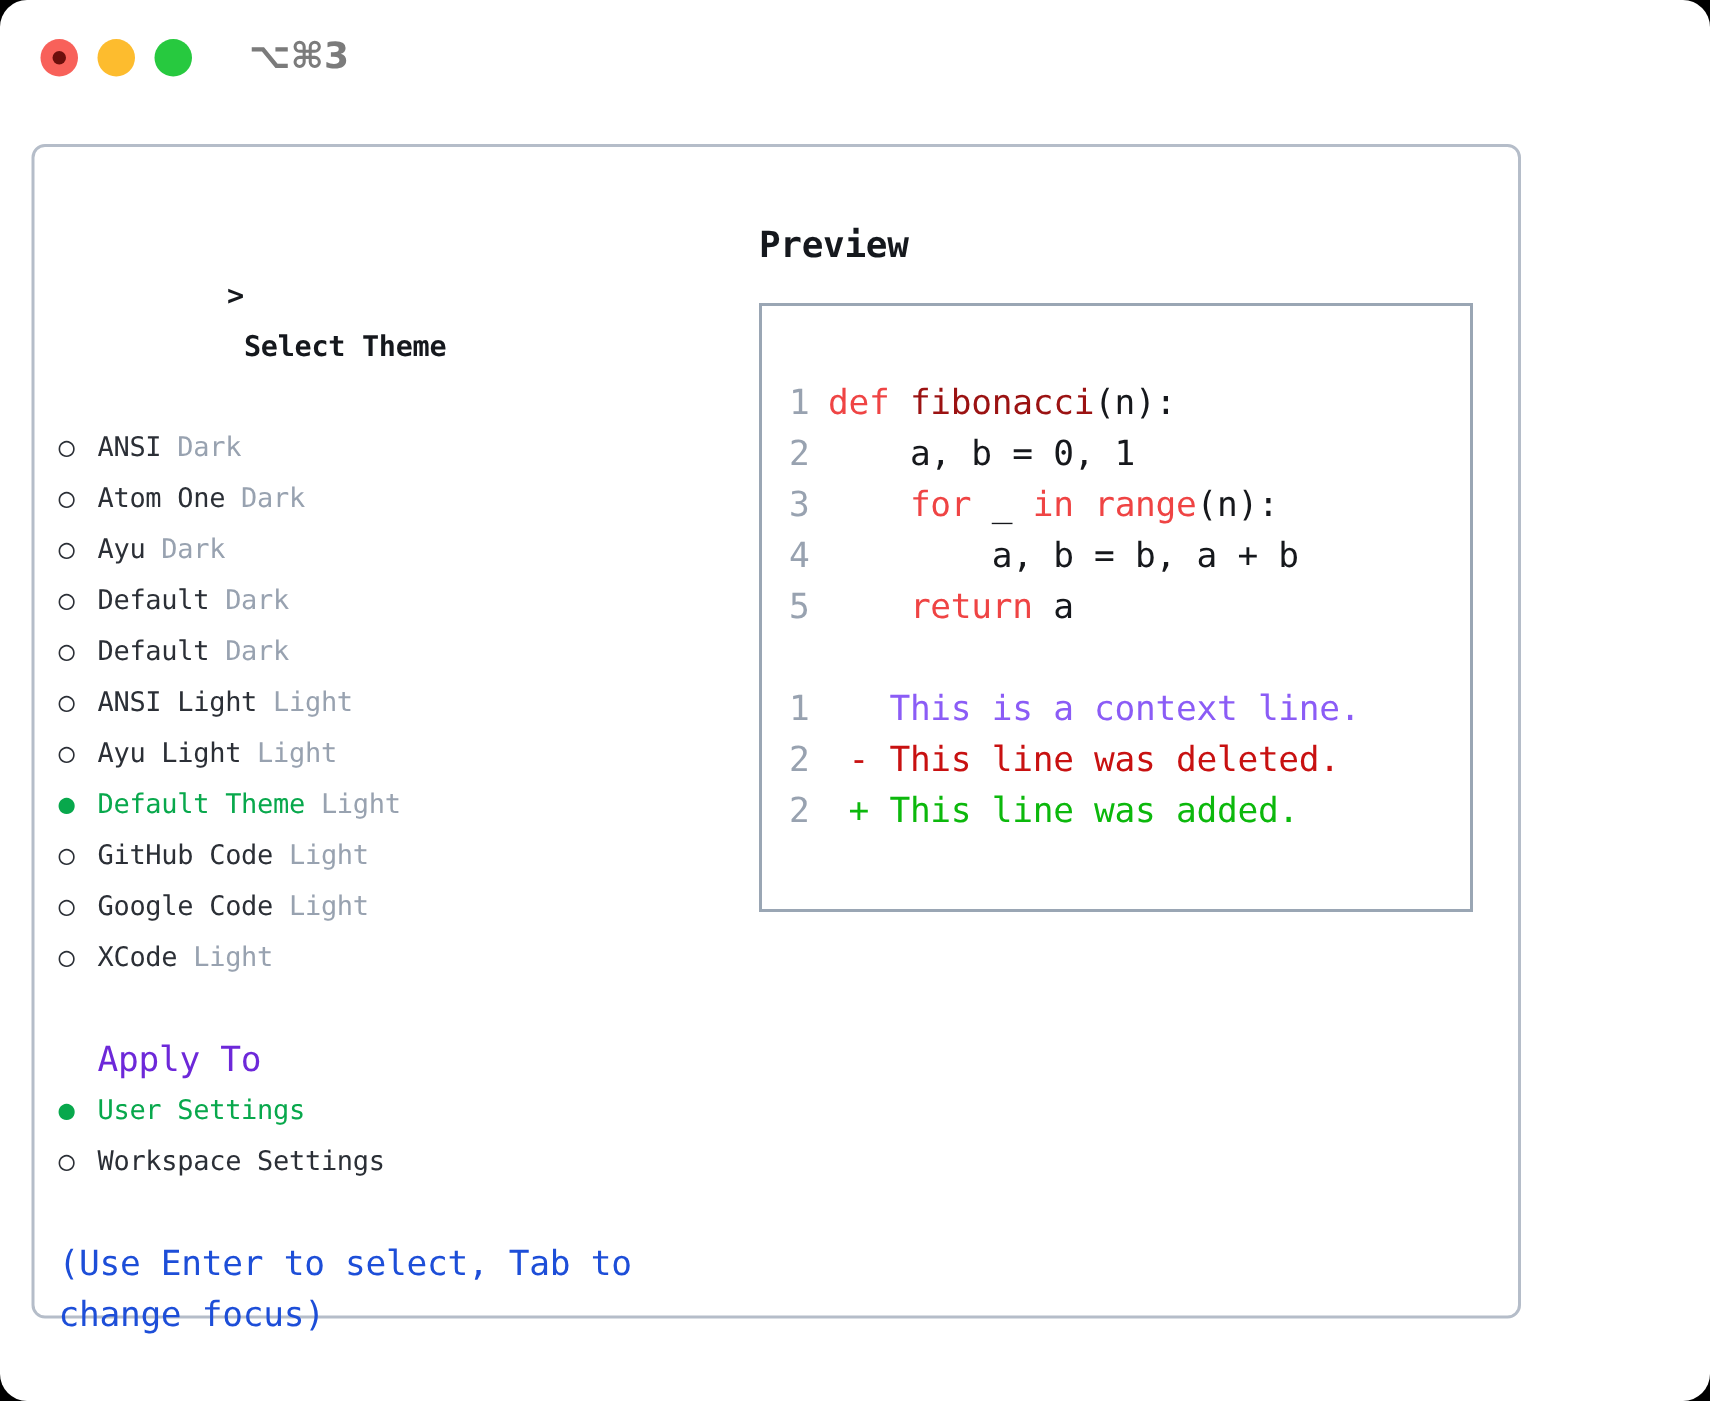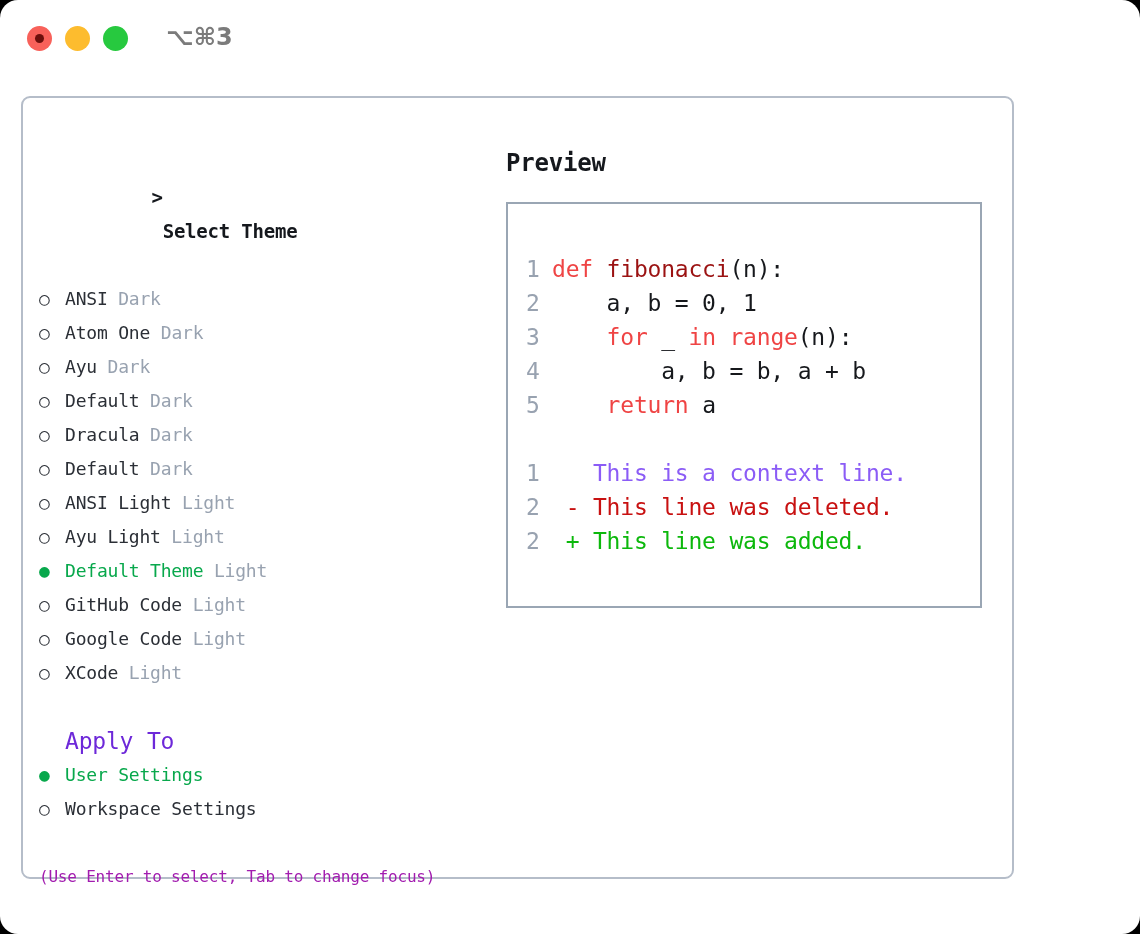--- a/index.html
+++ b/index.html
@@ -125,23 +125,23 @@
   .section-title {
     font-size: 23px;
     line-height: 34px;
     color: #6d28d9;
     white-space: pre;
     padding-left: 26px;
     letter-spacing: -0.2px;
   }
   .hint {
     margin-top: 34px;
-    font-size: 16px;
-    line-height: 34px;
-    color: #a21caf;
+    font-size: 23px;
+    line-height: 34px;
+    color: #1d4ed8;
     width: 400px;
     letter-spacing: -0.2px;
   }
 
   
   .right {
     position: absolute;
     left: 483px;
     top: 48px;
     width: 490px;
@@ -202,21 +202,20 @@
         <div class="header-line">
           <span>&gt;</span>
           <span> </span><span>Select Theme</span>
         </div>
 
         <div id="theme-list">
             <div class="opt-row"><span class="bullet off">○</span><span class="opt-label">ANSI</span><span class="opt-cat"> Dark</span></div>
             <div class="opt-row"><span class="bullet off">○</span><span class="opt-label">Atom One</span><span class="opt-cat"> Dark</span></div>
             <div class="opt-row"><span class="bullet off">○</span><span class="opt-label">Ayu</span><span class="opt-cat"> Dark</span></div>
             <div class="opt-row"><span class="bullet off">○</span><span class="opt-label">Default</span><span class="opt-cat"> Dark</span></div>
-            <div class="opt-row"><span class="bullet off">○</span><span class="opt-label">Dracula</span><span class="opt-cat"> Dark</span></div>
             <div class="opt-row"><span class="bullet off">○</span><span class="opt-label">Default</span><span class="opt-cat"> Dark</span></div>
             <div class="opt-row"><span class="bullet off">○</span><span class="opt-label">ANSI Light</span><span class="opt-cat"> Light</span></div>
             <div class="opt-row"><span class="bullet off">○</span><span class="opt-label">Ayu Light</span><span class="opt-cat"> Light</span></div>
             <div class="opt-row selected"><span class="bullet on">●</span><span class="opt-label">Default Theme</span><span class="opt-cat"> Light</span></div>
             <div class="opt-row"><span class="bullet off">○</span><span class="opt-label">GitHub Code</span><span class="opt-cat"> Light</span></div>
             <div class="opt-row"><span class="bullet off">○</span><span class="opt-label">Google Code</span><span class="opt-cat"> Light</span></div>
             <div class="opt-row"><span class="bullet off">○</span><span class="opt-label">XCode</span><span class="opt-cat"> Light</span></div>
           </div>
 
         <div class="section-gap"></div>

